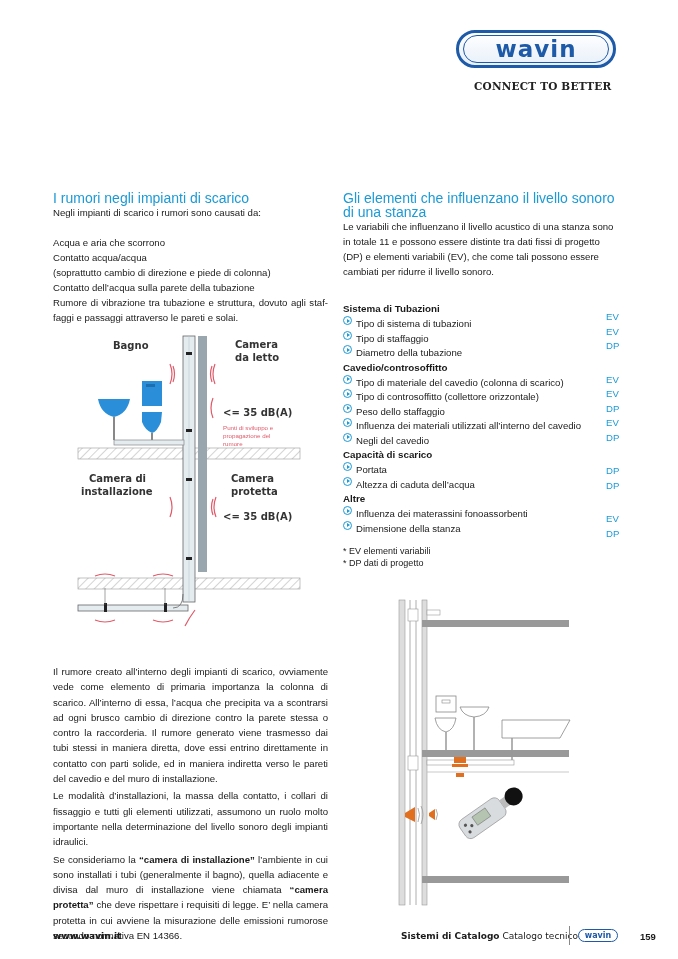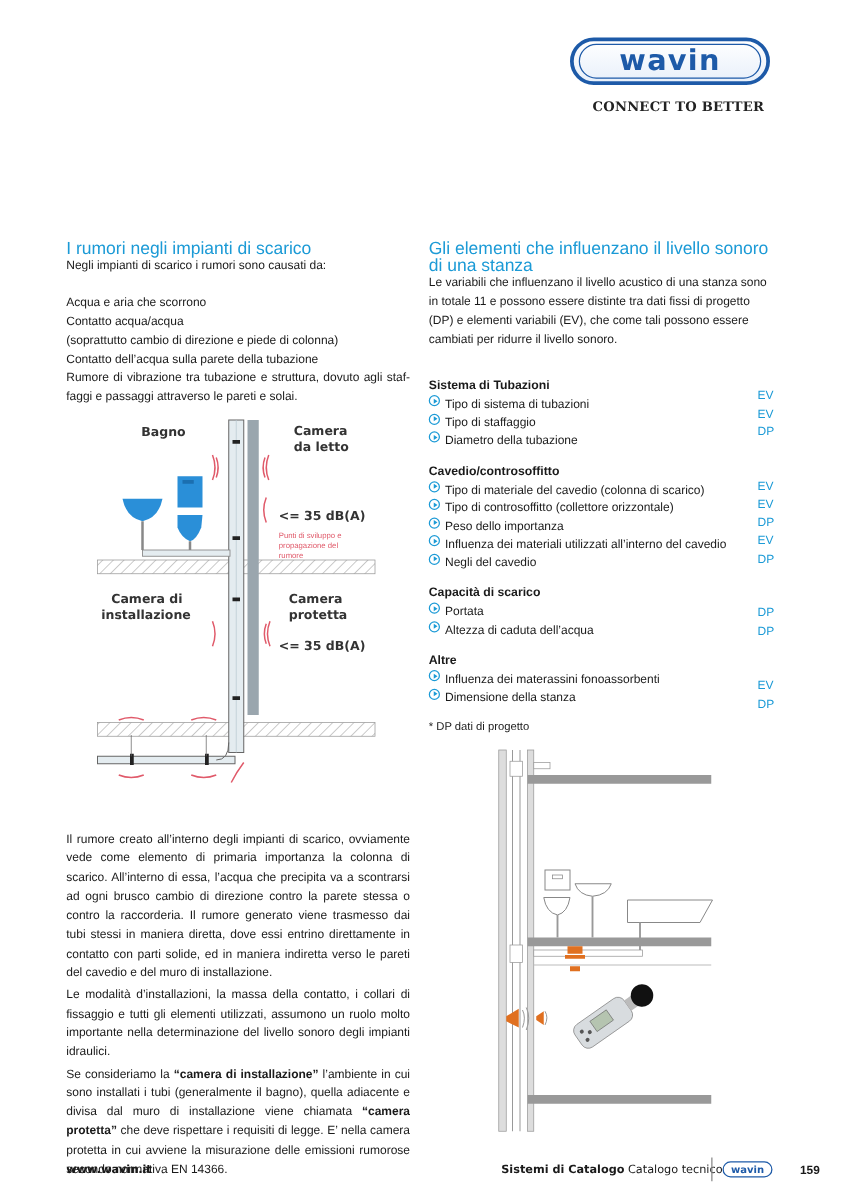--- a/index.html
+++ b/index.html
@@ -11,21 +11,21 @@
   .logo-text { font-family: "DejaVu Sans", sans-serif; font-weight: bold; font-size: 23px; color: #1d5aa8; letter-spacing: 1px; line-height: 26px; }
   .tagline { position: absolute; left: 474px; top: 79px; font-family: "DejaVu Serif", serif; font-weight: bold; font-size: 10.5px; color: #222; letter-spacing: 0.2px; }
 
   .col-left { position: absolute; left: 53px; top: 191px; width: 275px; }
   .col-right { position: absolute; left: 343px; top: 191px; width: 280px; }
   .section-title { color: #1b9ad6; font-weight: normal; font-size: 14px; line-height: 14px; }
   .p { font-size: 9.6px; line-height: 15px; }
   .justify { text-align: justify; }
   .gap { height: 15px; }
 
-  .group-title { font-weight: bold; font-size: 9.8px; margin-top: 10px; line-height: 15px; }
+  .group-title { font-weight: bold; font-size: 9.8px; margin-top: 0; line-height: 15px; }
   .item { position: relative; display: flex; align-items: flex-start; height: 14.5px; }
   .bullet { width: 9px; height: 9px; border: 1.2px solid #1b9ad6; border-radius: 50%; margin-right: 4px; position: relative; flex: none; }
   .bullet::after { content: ""; position: absolute; left: 2.5px; top: 1.5px; border-left: 3px solid #1b9ad6; border-top: 2px solid transparent; border-bottom: 2px solid transparent; }
   .code { position: absolute; left: 263px; color: #1b9ad6; font-size: 9.6px; }
   .footnote { font-size: 9px; line-height: 12px; }
 
   .fig1 { position: absolute; left: 45px; top: 332px; width: 292px; height: 300px; }
   .fig2 { position: absolute; left: 372px; top: 596px; width: 215px; height: 318px; }
 
   .body-text { position: absolute; left: 53px; top: 664px; width: 275px; font-size: 9.6px; line-height: 15.3px; }
@@ -163,21 +163,21 @@
       <span>Tipo di materiale del cavedio (colonna di scarico)</span>
       <span class="code" style="top:-3px;">EV</span>
     </div>
   <div class="item">
       <span class="bullet"></span>
       <span>Tipo di controsoffitto (collettore orizzontale)</span>
       <span class="code" style="top:-3px;">EV</span>
     </div>
   <div class="item">
       <span class="bullet"></span>
-      <span>Peso dello importanza</span>
+      <span>Peso dello staffaggio</span>
       <span class="code" style="top:-3px;">DP</span>
     </div>
   <div class="item">
       <span class="bullet"></span>
       <span>Influenza dei materiali utilizzati all’interno del cavedio</span>
       <span class="code" style="top:-3px;">EV</span>
     </div>
   <div class="item">
       <span class="bullet"></span>
       <span>Negli del cavedio</span>
@@ -202,20 +202,21 @@
       <span>Influenza dei materassini fonoassorbenti</span>
       <span class="code" style="top:5px;">EV</span>
     </div>
   <div class="item">
       <span class="bullet"></span>
       <span>Dimensione della stanza</span>
       <span class="code" style="top:5px;">DP</span>
     </div>
 
   <div style="height:10px;"></div>
+  <div class="footnote">* EV elementi variabili</div>
   <div class="footnote">* DP dati di progetto</div>
 </div>
 
 <div class="fig2">
   <svg width="215" height="318" viewBox="0 0 215 318">
 
     <rect x="27" y="4" width="6" height="305" fill="#ddd" stroke="#999" stroke-width="0.6"></rect>
     <line x1="38" y1="4" x2="38" y2="309" stroke="#999" stroke-width="0.8"></line>
     <line x1="44" y1="4" x2="44" y2="309" stroke="#999" stroke-width="0.8"></line>
     <rect x="50" y="4" width="5" height="305" fill="#ddd" stroke="#999" stroke-width="0.6"></rect>

